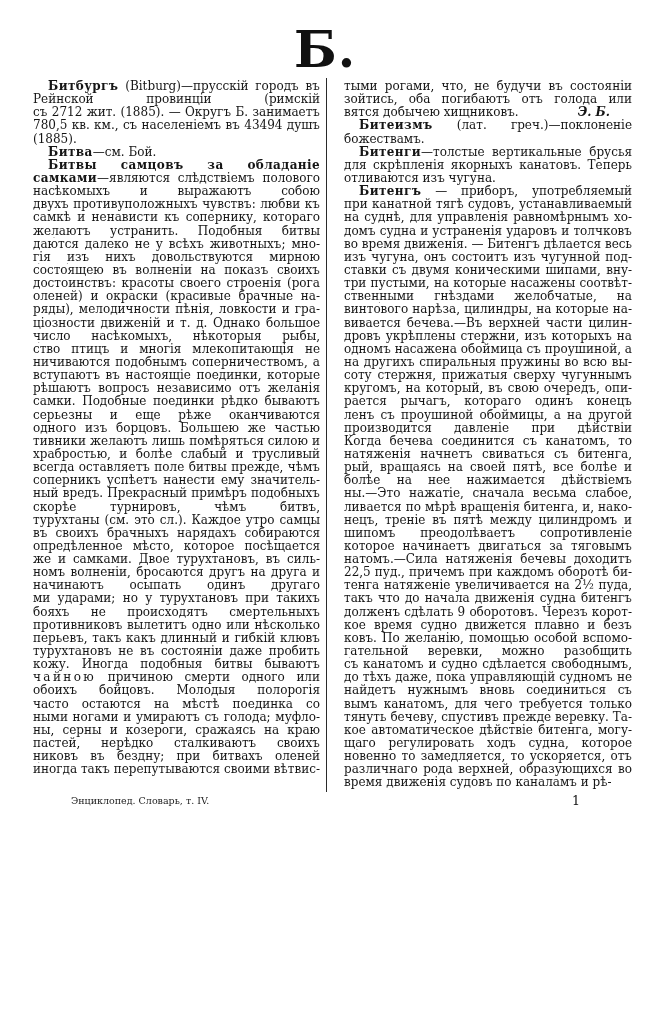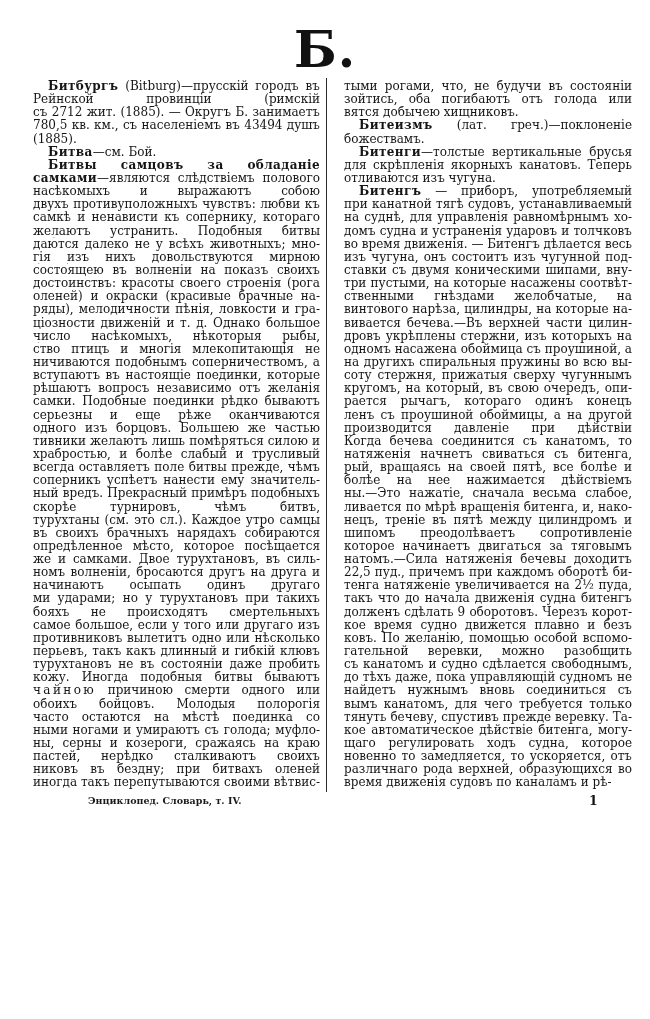--- a/index.html
+++ b/index.html
@@ -49,29 +49,27 @@
   .line.p-start { text-indent: 15px; }
   .line.p-end   { text-align-last: left; }
   .line b { font-weight: bold; letter-spacing: 0.4px; }
   .line .ls { letter-spacing: 2.4px; }
 
   .line.has-sig {
     display: flex;
     justify-content: space-between;
     text-align: center;
     text-align-last: left;
-    flex-direction: column;
   }
   .sig { font-style: italic; font-weight: bold; padding-right: 22px; }
 
   .footer {
     position: absolute;
-    left: 33px; right: 29px; top: 793px;
+    left: 16px; right: 29px; top: 793px;
     height: 16px;
-    font-weight: bold;
   }
   .imprint {
     position: absolute; left: 55px; top: 2px;
     font-size: 9.5px; color: #1a1a1a;
   }
   .page-number {
     position: absolute; left: 556px; top: 0;
     font-size: 12.5px; color: #111;
   }
 </style>
@@ -117,21 +115,20 @@
       <div class="line"><span>ный вредъ. Прекрасный примѣръ подобныхъ</span></div>
       <div class="line"><span>скорѣе турнировъ, чѣмъ битвъ, представляютъ</span></div>
       <div class="line"><span>турухтаны (см. это сл.). Каждое утро самцы</span></div>
       <div class="line"><span>въ своихъ брачныхъ нарядахъ собираются на</span></div>
       <div class="line"><span>опредѣленное мѣсто, которое посѣщается так-</span></div>
       <div class="line"><span>же и самками. Двое турухтановъ, въ силь-</span></div>
       <div class="line"><span>номъ волненіи, бросаются другъ на друга и</span></div>
       <div class="line"><span>начинаютъ осыпать одинъ другаго учащенны-</span></div>
       <div class="line"><span>ми ударами; но у турухтановъ при такихъ</span></div>
       <div class="line"><span>бояхъ не происходятъ смертельныхъ случаевъ—</span></div>
-      <div class="line"><span>самое большое, если у того или другаго изъ</span></div>
       <div class="line"><span>противниковъ вылетитъ одно или нѣсколько</span></div>
       <div class="line"><span>перьевъ, такъ какъ длинный и гибкій клювъ</span></div>
       <div class="line"><span>турухтановъ не въ состояніи даже пробить</span></div>
       <div class="line"><span>кожу. Иногда подобныя битвы бываютъ <span class="ls">слу-</span></span></div>
       <div class="line"><span><span class="ls">чайною</span> причиною смерти одного или даже</span></div>
       <div class="line"><span>обоихъ бойцовъ. Молодыя полорогія животныя</span></div>
       <div class="line"><span>часто остаются на мѣстѣ поединка со сломан-</span></div>
       <div class="line"><span>ными ногами и умираютъ съ голода; муфло-</span></div>
       <div class="line"><span>ны, серны и козероги, сражаясь на краю про-</span></div>
       <div class="line"><span>пастей, нерѣдко сталкиваютъ своихъ против-</span></div>

